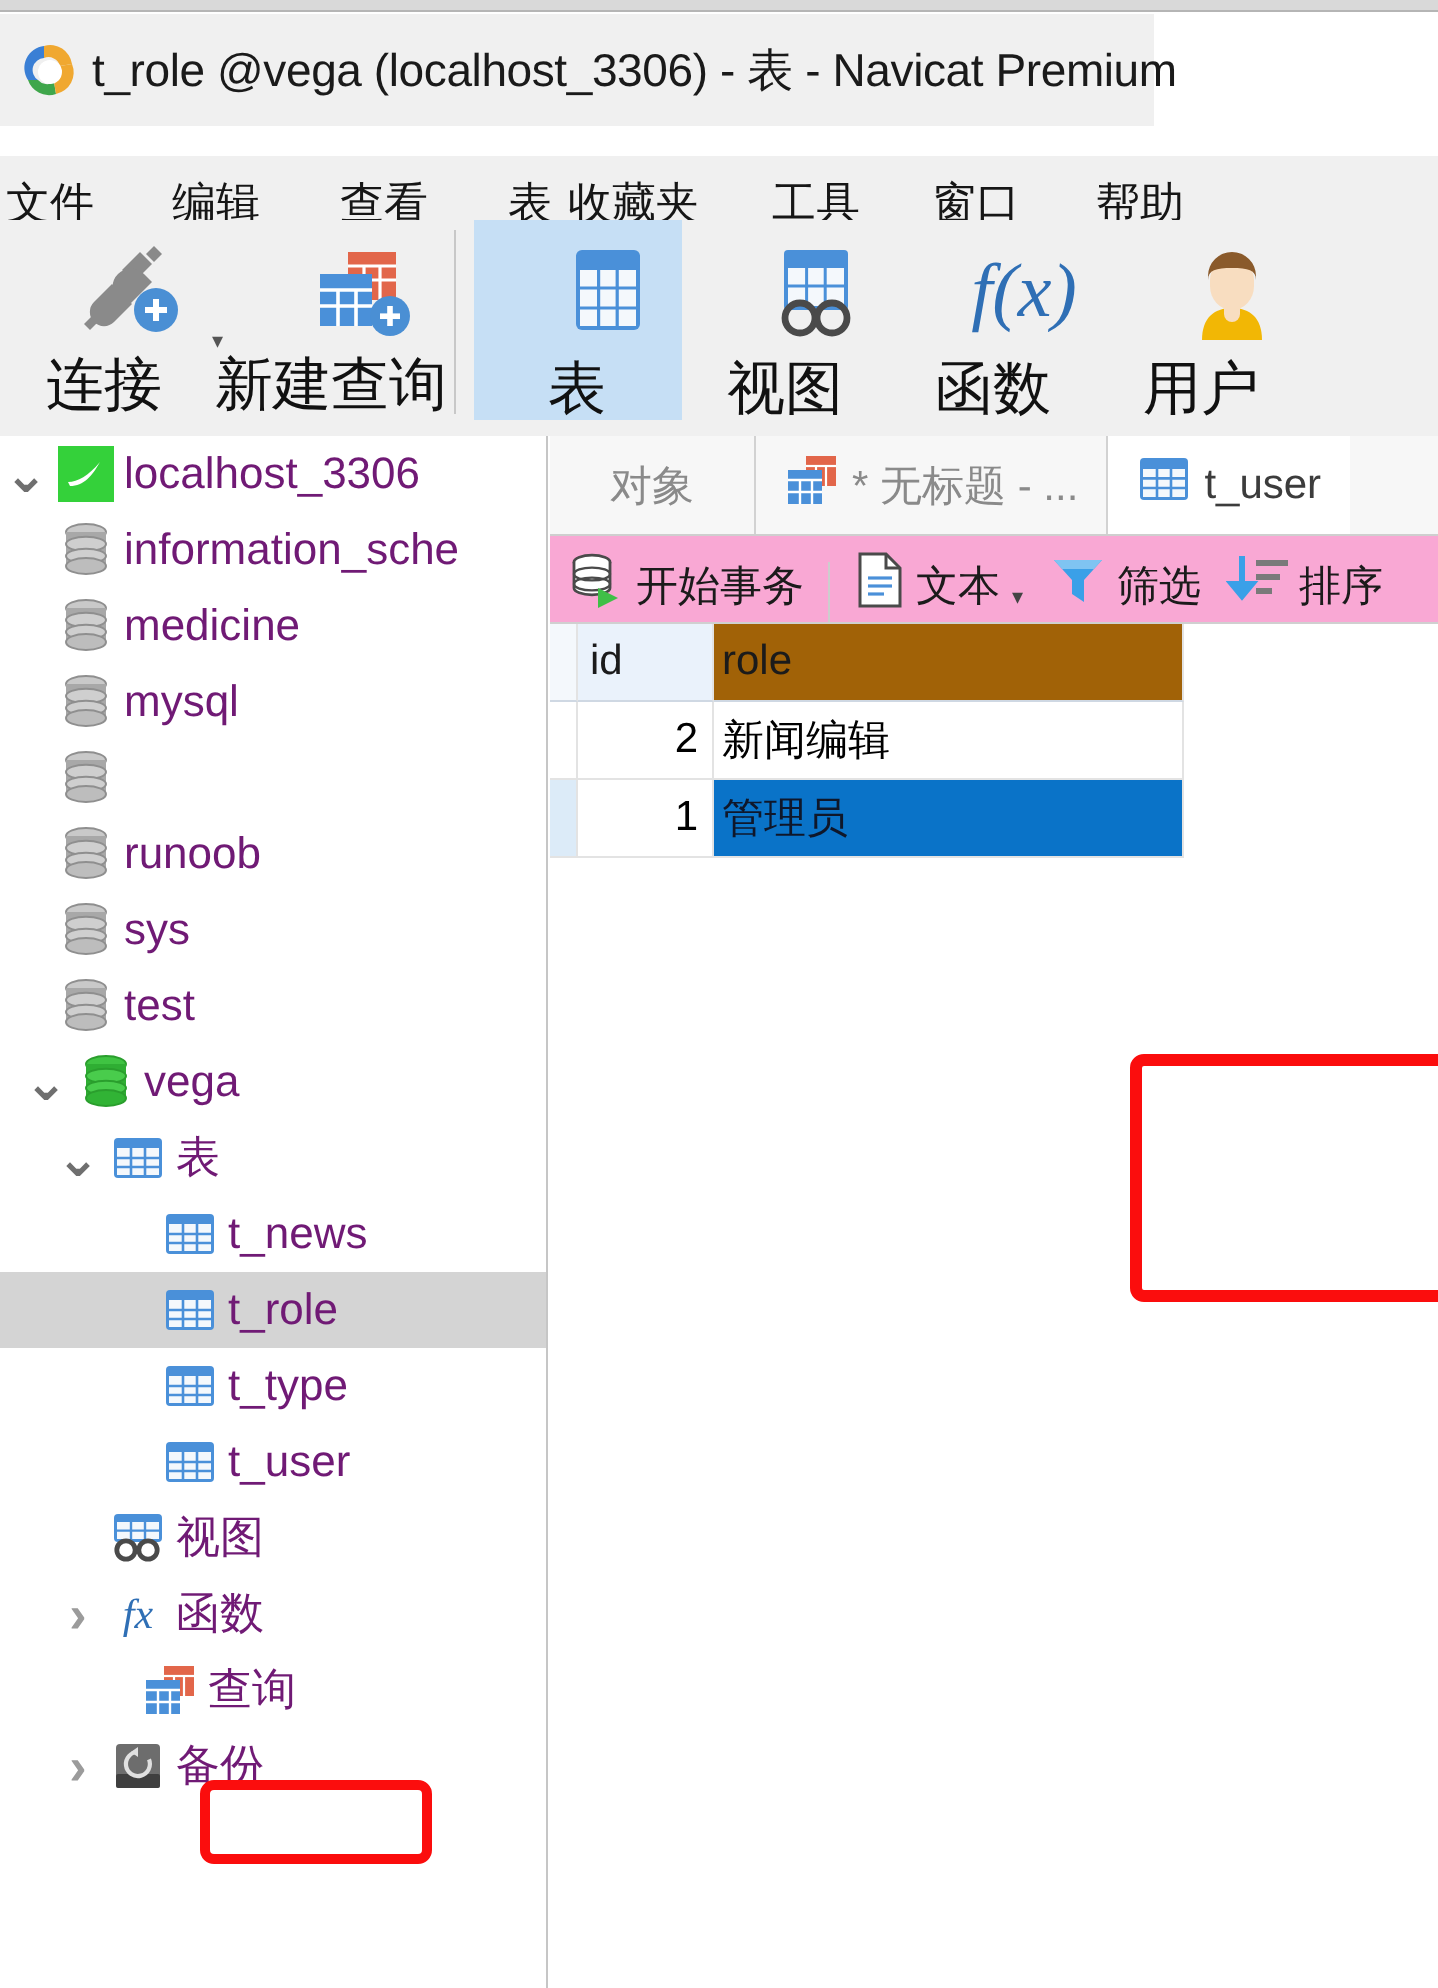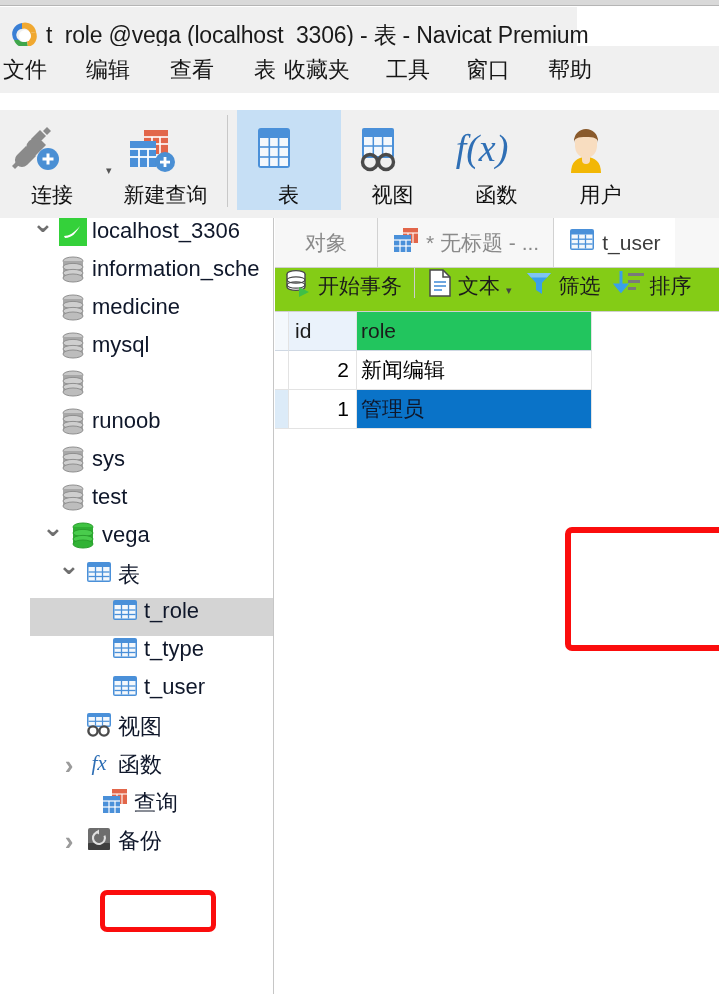--- a/index.html
+++ b/index.html
@@ -38,21 +38,21 @@
   .nav-logo svg { display: block; }
   .title-text {
     font-size: 23px;
     color: #1a1a1a;
     white-space: nowrap;
     letter-spacing: -0.2px;
   }
 
   
   .menubar {
-    position: absolute; left: 0; top: 46px; width: 719px; height: 47px;
+    position: absolute; left: 0; top: 78px; width: 719px; height: 47px;
     background: #f0f0f0;
     display: flex; align-items: center;
   }
   .menu-item {
     font-size: 22px;
     color: #161616;
     padding: 0 0;
     white-space: nowrap;
     cursor: default;
   }
@@ -74,50 +74,49 @@
   .tb-btn {
     width: 104px; height: 100px;
     display: flex; flex-direction: column;
     align-items: center; justify-content: flex-start;
     padding-top: 10px;
     cursor: default;
     position: relative;
   }
   .tb-btn .tb-ico {
     height: 60px; width: 88px;
-    display: flex; align-items: center; justify-content: flex-start;
+    display: flex; align-items: center; justify-content: flex-end;
   }
   .tb-btn .tb-lbl {
-    font-size: 21px; color: #111; margin-top: 1px; white-space: nowrap;
+    font-size: 29px; color: #111; margin-top: 1px; white-space: nowrap;
   }
   .tb-btn.active { background: #c6dff5; }
   .tb-sep {
     width: 1px; height: 92px; background: #c8c8c8;
     margin: 5px 9px 0 9px;
   }
   .tb-caret {
     font-size: 11px; color: #555; align-self: center; margin: 0 2px;
     transform: translateY(6px);
   }
 
   
   .sidebar {
     position: absolute; left: 0; top: 218px; width: 274px; height: 776px;
     background: #ffffff;
     border-right: 1px solid #c6c6c6;
     overflow: hidden;
   }
   .tree-row {
     height: 38px;
-    display: flex; align-items: flex-start;
-    font-size: 22px; color: #0f172a;
+    display: flex; align-items: center;
+    font-size: 22px; color: #701a75;
     white-space: nowrap;
     cursor: default;
     position: relative;
-    margin-left: 30px;
   }
   .tree-row.selected { background: #d4d4d4; }
   .tw {
     width: 26px; flex: 0 0 26px;
     display: flex; align-items: center; justify-content: center;
     color: #8b8b8b; font-size: 17px;
   }
   .tw.down::before { content: "\2304"; font-size: 26px; line-height: 10px; color:#6f6f6f; font-weight: bold; }
   .tw.right::before { content: "\203A"; font-size: 26px; color:#9b9b9b; font-weight: bold; }
   .ti { width: 34px; flex: 0 0 34px; display: flex; align-items: center; justify-content: center; }
@@ -149,23 +148,23 @@
     font-size: 21px; color: #555;
     border-right: 1px solid #d2d2d2;
     white-space: nowrap; cursor: default;
   }
   .tab.obj { color:#585858; padding: 0 30px; }
   .tab.inactive { color: #8a8a8a; }
   .tab.cur { background: #ffffff; color: #3c3c3c; border-right: none; }
 
   .gridbar {
     position: absolute; left: 0; top: 50px; width: 444px; height: 44px;
-    background: #84cc16;
+    background: #f9a8d4;
     border-bottom: 1px solid #d0d0d0;
-    display: flex; align-items: flex-start;
+    display: flex; align-items: flex-end;
   }
   .gb-item {
     display: flex; align-items: center; gap: 5px;
     font-size: 21px; color: #1b1b1b; white-space: nowrap;
     padding: 0 6px; cursor: default;
   }
   .gb-sep { width:1px; height:30px; background:#cdcdcd; margin:0 6px; }
   .gb-caret { font-size: 11px; color:#444; margin-left:1px; transform: translateY(5px);}
 
   
@@ -174,21 +173,21 @@
     font-size: 21px;
   }
   .grow { display: flex; height: 39px; align-items: stretch; }
   .gcell { display:flex; align-items:center; border-bottom:1px solid #e3e3e3; border-right:1px solid #e3e3e3;}
   .gutter { width: 14px; flex:0 0 14px; border-bottom:1px solid #e3e3e3; border-right:1px solid #e3e3e3; background:#fff;}
   .gutter.sel { background:#dcebf8; }
   .c-id { width: 68px; flex: 0 0 68px; justify-content: flex-end; padding-right: 7px; }
   .c-role { width: 235px; flex: 0 0 235px; padding-left: 4px; }
   .hdr { background: #eaf2fb; color:#1b1b1b; border-bottom:1px solid #cfd8e3;}
   .hdr.c-id { justify-content: flex-start; padding-left: 6px; }
-  .hdr.c-role { background:#22c55e; }
+  .hdr.c-role { background:#a16207; }
   .hdr.gutter { background:#f4f8fc; }
   .cell-selected { background: #0a73c8; color:#0f172a; }
 
   
   .annot {
     position: absolute;
     border: 6px solid #fb0d0d;
     border-radius: 7px;
     pointer-events: none;
   }
@@ -457,20 +456,35 @@
             <line x1="2.5" y1="12" x2="23.5" y2="12"></line>
               <line x1="2.5" y1="16.5" x2="23.5" y2="16.5"></line>
             <line x1="9.5" y1="7" x2="9.5" y2="20.5"></line>
               <line x1="16.5" y1="7" x2="16.5" y2="20.5"></line>
           </g>
         </svg>
       </span>
       <span class="tlabel">表</span>
     </div>
 
+    <div class="tree-row lvl4">
+      <span class="ti">
+        <svg width="26" height="24" viewBox="0 0 26 24">
+          <rect x="1" y="2" width="24" height="20" rx="2" fill="#4a90d9"></rect>
+          <rect x="2.5" y="7" width="21" height="13.5" fill="#f4f8fc"></rect>
+          <g stroke="#4a90d9" stroke-width="1.3">
+            <line x1="2.5" y1="12" x2="23.5" y2="12"></line>
+              <line x1="2.5" y1="16.5" x2="23.5" y2="16.5"></line>
+            <line x1="9.5" y1="7" x2="9.5" y2="20.5"></line>
+              <line x1="16.5" y1="7" x2="16.5" y2="20.5"></line>
+          </g>
+        </svg>
+      </span>
+      <span class="tlabel">t_news</span>
+    </div>
     <div class="tree-row lvl4 selected">
       <span class="ti">
         <svg width="26" height="24" viewBox="0 0 26 24">
           <rect x="1" y="2" width="24" height="20" rx="2" fill="#4a90d9"></rect>
           <rect x="2.5" y="7" width="21" height="13.5" fill="#f4f8fc"></rect>
           <g stroke="#4a90d9" stroke-width="1.3">
             <line x1="2.5" y1="12" x2="23.5" y2="12"></line>
               <line x1="2.5" y1="16.5" x2="23.5" y2="16.5"></line>
             <line x1="9.5" y1="7" x2="9.5" y2="20.5"></line>
               <line x1="16.5" y1="7" x2="16.5" y2="20.5"></line>

